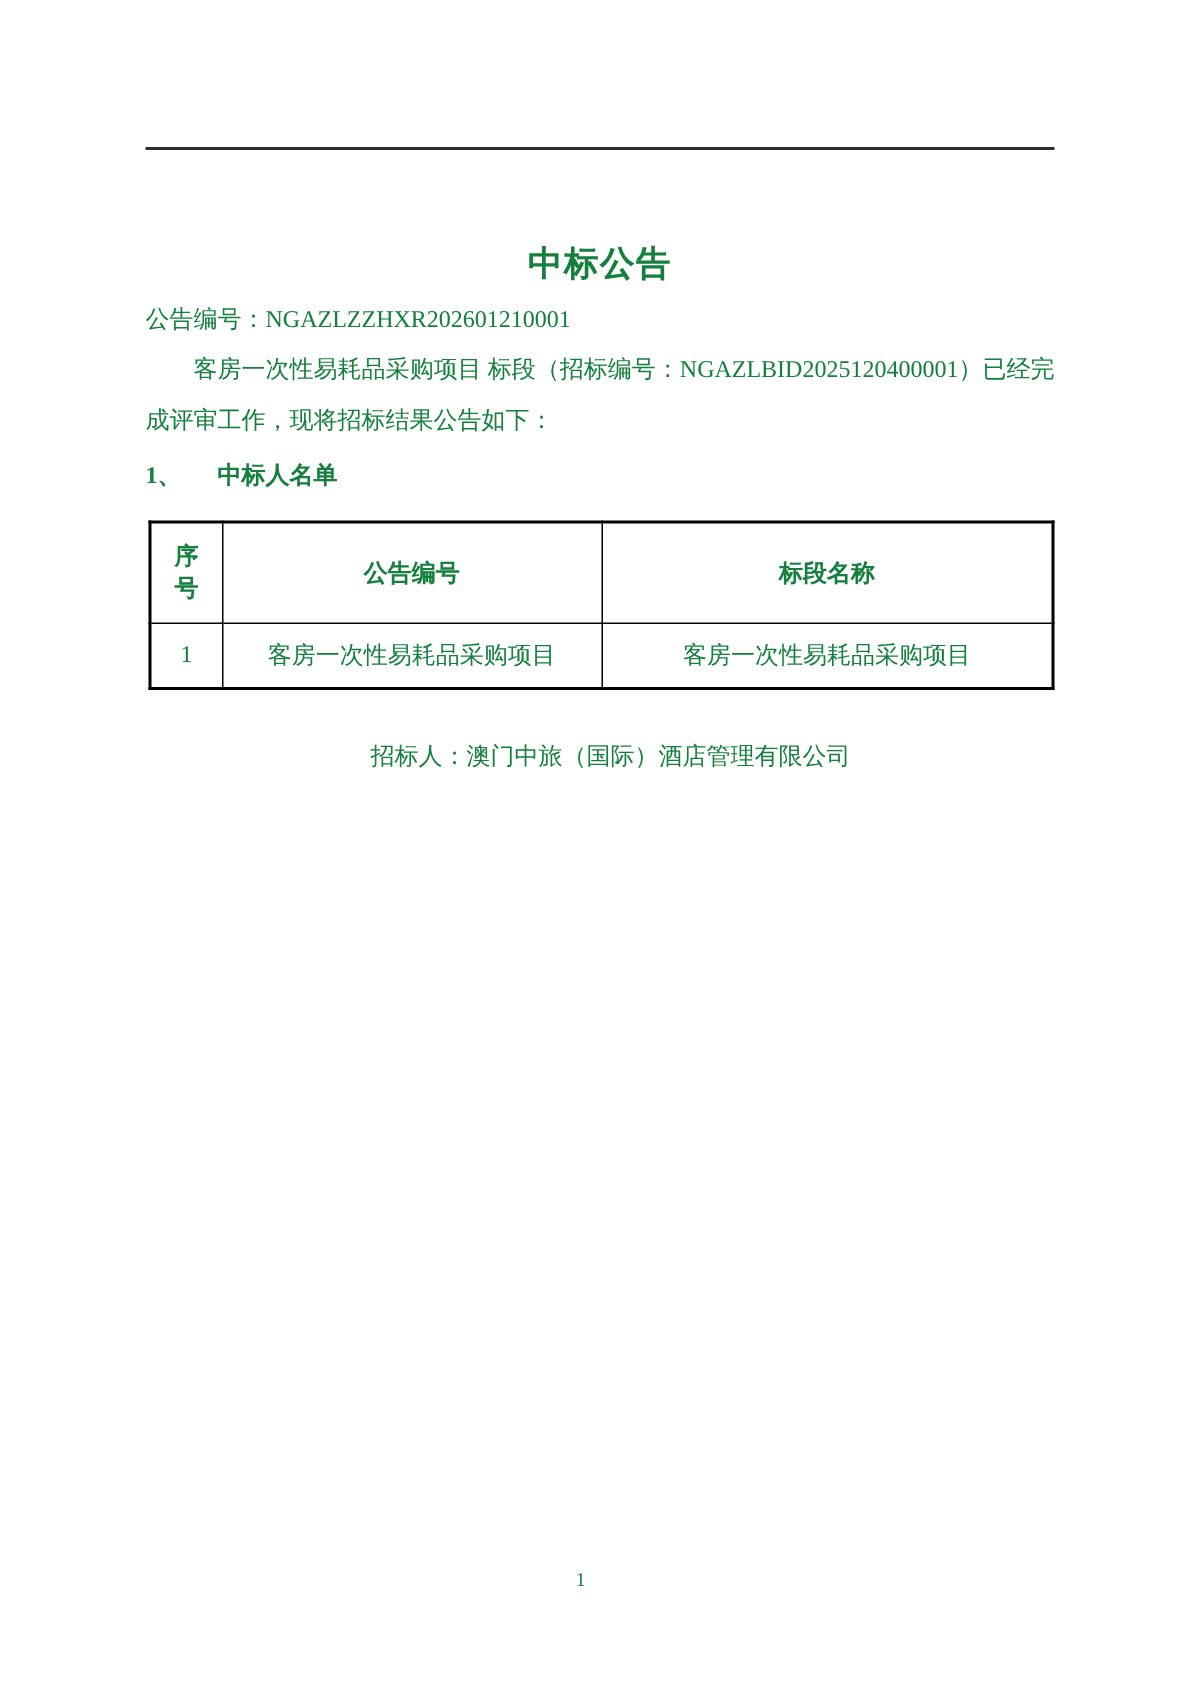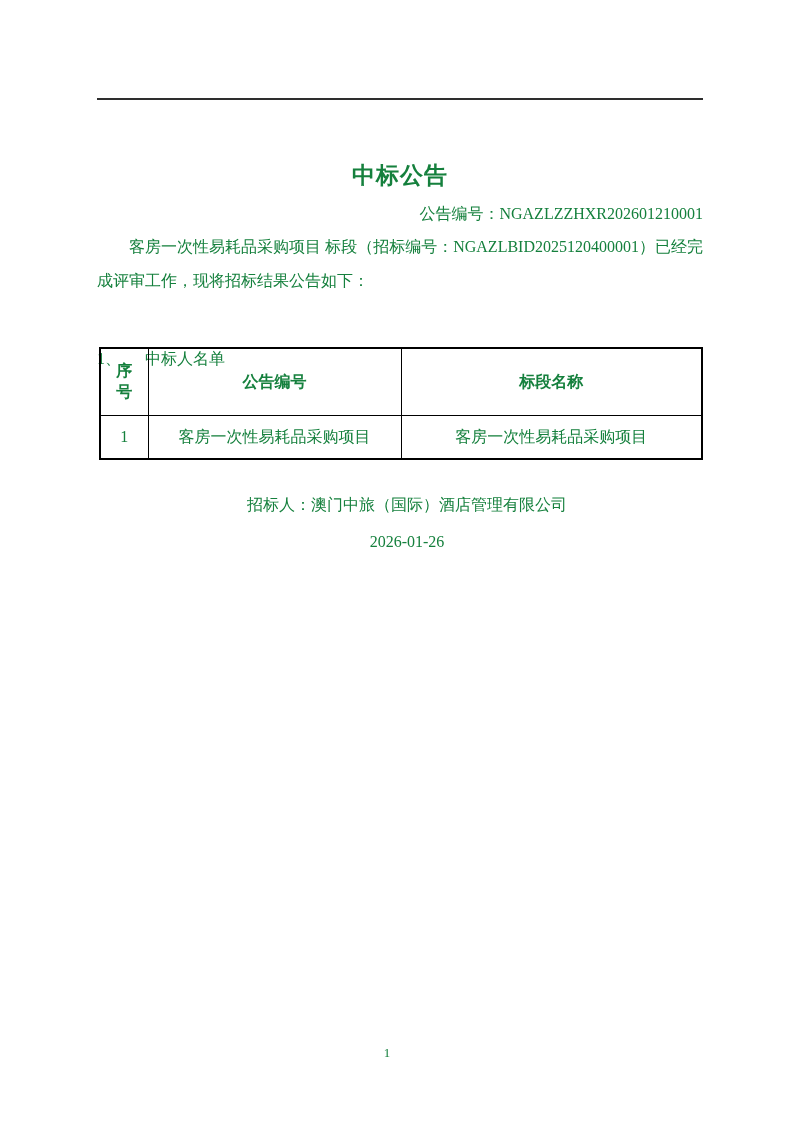--- a/index.html
+++ b/index.html
@@ -33,43 +33,41 @@
     font-size: 23px;
     font-weight: bold;
     line-height: 30px;
     letter-spacing: 1px;
   }
   .announcement-no {
     position: absolute;
     left: 97px;
     top: 203px;
     width: 606px;
-    text-align: right;
     font-size: 16px;
     line-height: 22px;
   }
   .intro-paragraph {
     position: absolute;
     left: 97px;
     top: 230px;
     width: 606px;
     font-size: 16px;
     line-height: 34px;
     text-align: justify;
     text-indent: 32px;
   }
   .section-heading {
     position: absolute;
     left: 97px;
     top: 307px;
     width: 606px;
     font-size: 16px;
-    font-weight: normal;
+    font-weight: bold;
     line-height: 22px;
-    margin-top: 41px;
   }
   .section-heading .section-number {
     display: inline-block;
     width: 48px;
   }
   .results-table {
     position: absolute;
     left: 99px;
     top: 347px;
     width: 604px;
@@ -154,18 +152,17 @@
       <tr>
         <td>1</td>
         <td>客房一次性易耗品采购项目</td>
         <td>客房一次性易耗品采购项目</td>
       </tr>
     </tbody>
   </table>
 
   <div class="signature-block">
     <div>招标人：澳门中旅（国际）酒店管理有限公司</div>
-    <div>2026-01-26</div>
   </div>
 
   <div class="page-number">1</div>
 
 </div>
 
 </body></html>

